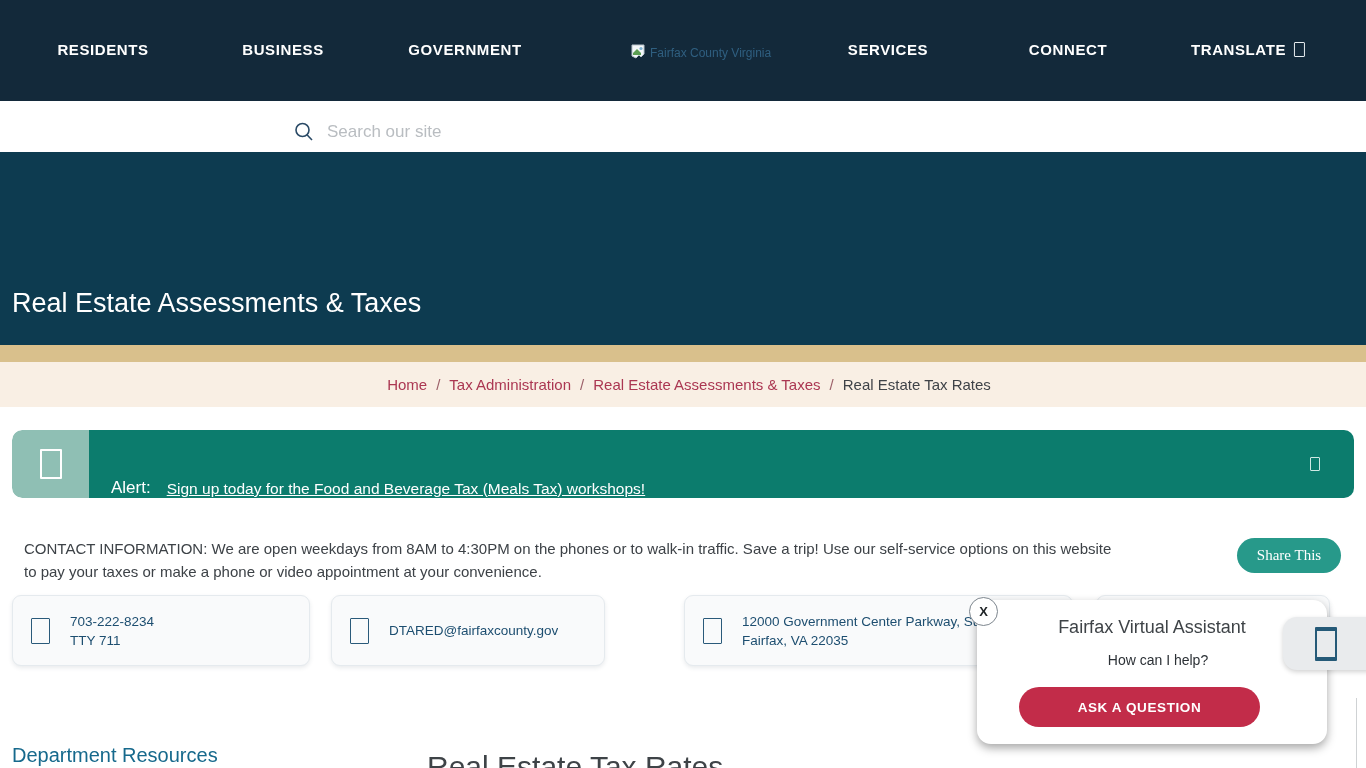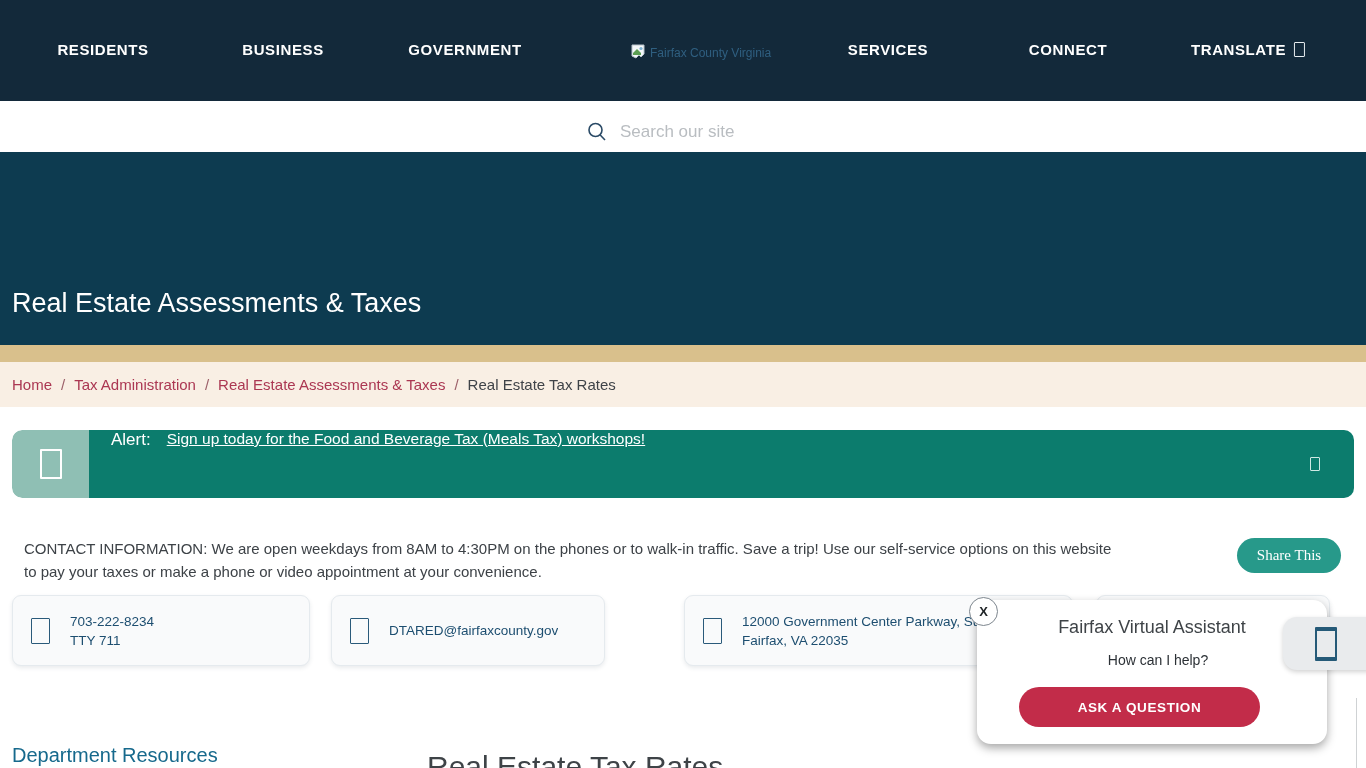--- a/index.html
+++ b/index.html
@@ -12,45 +12,45 @@
     font-size:15px; font-weight:bold; letter-spacing:.6px; cursor:pointer; white-space:nowrap; }
   .nav-residents{left:103px} .nav-business{left:283px} .nav-government{left:465px}
   .nav-services{left:888px} .nav-connect{left:1068px} .nav-translate{left:1248px; display:flex; align-items:center; gap:8px;}
   .tofu { display:inline-block; border:1px solid currentColor; border-radius:1px; }
   .nav-translate .tofu { width:11px; height:15px; color:#e8edf1; }
   .nav-logo { position:absolute; top:44px; left:630px; display:flex; align-items:center; gap:3px;
     color:#2f5f80; font-size:12px; cursor:pointer; }
 
   
   .searchbar { position:absolute; top:101px; left:0; width:1366px; height:61px; background:#ffffff;
-    display:flex; align-items:center; justify-content:flex-end; }
+    display:flex; align-items:center; justify-content:center; }
   .searchbar .wrap { display:flex; align-items:center; gap:12px; width:780px; }
   .search-input { border:none; outline:none; font-size:17px; color:#555; width:700px;
     font-family:"Liberation Sans", sans-serif; background:transparent; }
   .search-input::placeholder { color:#b9bdc1; }
 
   
   .hero { position:absolute; top:152px; left:0; width:1366px; height:193px; background:#0d3b50; }
   .hero h1 { position:absolute; left:12px; bottom:26px; color:#ffffff; font-size:27px; font-weight:500; }
   .tanbar { position:absolute; top:345px; left:0; width:1366px; height:17px; background:#d9c08c; }
 
   
   .breadcrumb { position:absolute; top:362px; left:0; width:1366px; height:45px; background:#f9efe4;
-    display:flex; align-items:center; padding-left:12px; font-size:15px; gap:9px; }
+    display:flex; align-items:center; padding-left:12px; font-size:15px; gap:9px;justify-content:center; }
   .crumb-link { color:#ab3752; text-decoration:none; cursor:pointer; }
   .crumb-sep { color:#9b5f68; }
   .crumb-current { color:#3f4348; }
 
   
   .alert { position:absolute; top:430px; left:12px; width:1342px; height:68px; border-radius:10px;
     display:flex; overflow:hidden; }
   .alert-iconseg { width:77px; background:#8fbfb4; display:flex; align-items:center; justify-content:center;
     border-radius:10px 0 0 10px; }
   .alert-iconseg .tofu { width:22px; height:30px; color:#ffffff; border-width:2px; }
-  .alert-main { flex:1; background:#0c7c6d; display:flex; align-items:flex-start; position:relative; }
+  .alert-main { flex:1; background:#0c7c6d; display:flex; align-items:flex-end; position:relative; }
   .alert-label { color:#ffffff; font-size:17px; margin-left:22px; }
   .alert-link { color:#ffffff; font-size:15.5px; text-decoration:underline; margin-left:16px; cursor:pointer; }
   .alert-close { position:absolute; right:34px; top:27px; color:#cfe9e4; cursor:pointer; }
   .alert-close .tofu { width:10px; height:14px; }
 
   
   .contact-text { position:absolute; top:537px; left:24px; width:1100px; color:#3d4247;
     font-size:15px; line-height:23px; }
   .share-btn { position:absolute; top:538px; left:1237px; width:104px; height:35px; border:none;
     border-radius:17.5px; background:#27998a; color:#ffffff; font-size:15px; cursor:pointer;

